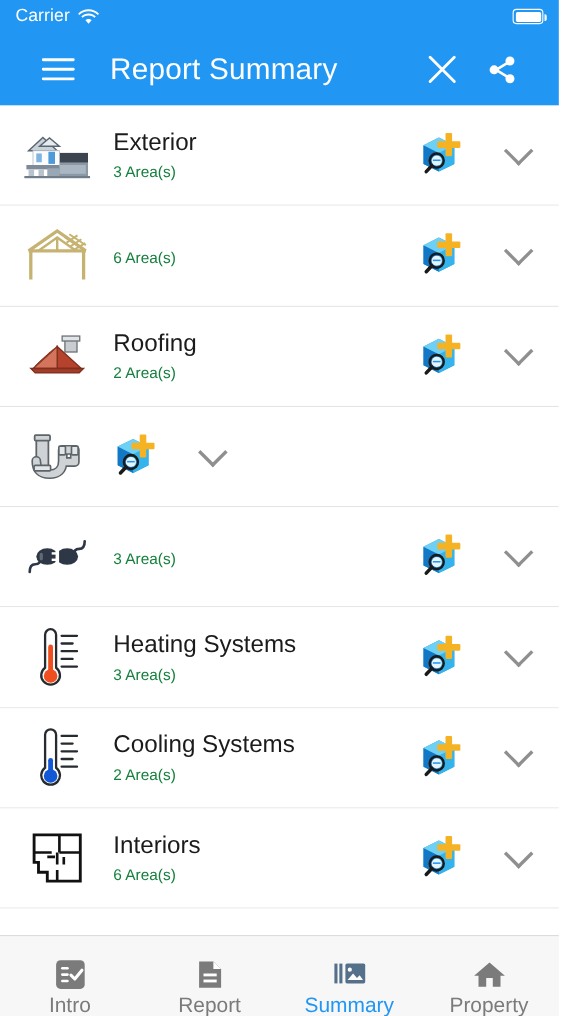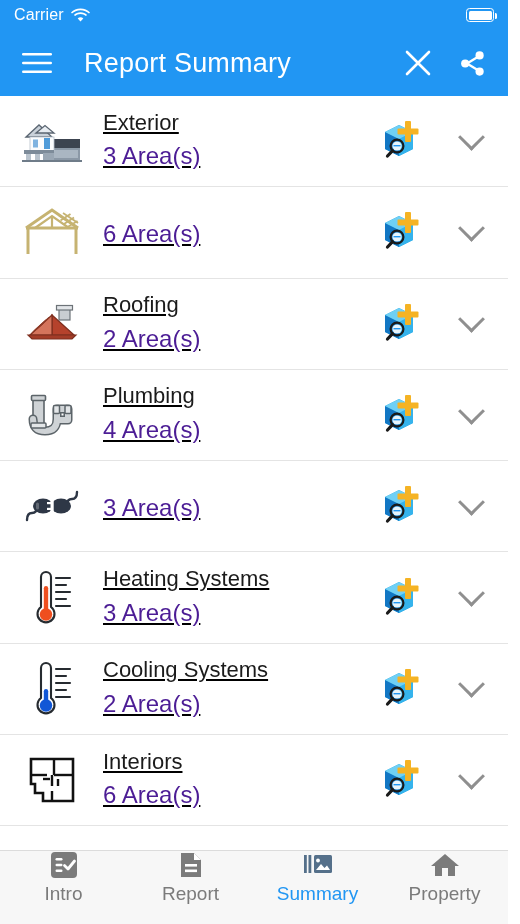--- a/index.html
+++ b/index.html
@@ -30,67 +30,67 @@
   }
   .battery::after{
     content:"";position:absolute;right:-4px;top:4px;width:2.2px;height:6px;
     background:#fff;border-radius:0 1.5px 1.5px 0;
   }
   .battery i{position:absolute;left:1.5px;top:1.5px;bottom:1.5px;right:1.5px;background:#fff;border-radius:1.5px;display:block;}
 
   
   .navbar{
     height:66px;background:#2196f3;color:#fff;
-    display:flex;align-items:center;padding:0 22px;flex:0 0 66px;
+    display:flex;align-items:center;padding:0 38px;flex:0 0 66px;
   }
   .nav-title{
     font-size:27px;font-weight:normal;margin-left:32px;letter-spacing:.2px;
     white-space:nowrap;
   }
   .nav-actions{margin-left:auto;display:flex;align-items:center;gap:28px;}
   .icon-btn{display:flex;align-items:center;justify-content:center;cursor:pointer;}
 
   
   .list{
-    flex:1 1 auto;overflow:hidden;background:#fff;position:relative;text-decoration:underline;
+    flex:1 1 auto;overflow:hidden;background:#fff;position:relative;
   }
   .row{
     height:91.3px;display:flex;align-items:center;
     border-bottom:1px solid #e4e4e4;padding:0 0 0 18px;background:#fff;
     cursor:pointer;
   }
   .row-icon{
     width:68px;min-width:68px;height:62px;
     display:flex;align-items:center;justify-content:center;
   }
   .row-text{flex:1 1 auto;padding-left:17px;min-width:0;}
   .row-title{
     font-size:22px;color:#1b1b1b;line-height:1.22;white-space:nowrap;
   }
   .row-sub{
-    font-size:24px;color:#4c1d95;line-height:1.35;margin-top:4px;
+    font-size:14px;color:#15803d;line-height:1.35;margin-top:4px;
   }
   .row-add{
     width:70px;min-width:70px;display:flex;align-items:center;justify-content:center;
     cursor:pointer;
   }
   .row-chev{
     width:74px;min-width:74px;display:flex;align-items:center;justify-content:center;
     cursor:pointer;
   }
   .chev{
     width:19px;height:19px;border-right:3px solid #8f8f8f;border-bottom:3px solid #8f8f8f;
     transform:rotate(45deg) translate(-3px,-3px);
   }
 
   
   .tabbar{
     position:absolute;bottom:0;left:0;right:0;height:74px;
     background:#f7f7f7;border-top:1px solid #dcdcdc;
-    display:flex;align-items:flex-start;
+    display:flex;align-items:flex-end;
   }
   .tab{
     flex:1 1 0;display:flex;flex-direction:column;align-items:center;
     justify-content:center;gap:5px;cursor:pointer;
   }
   .tab-label{font-size:19px;color:#7b7b7b;line-height:1;}
   .tab.active .tab-label{color:#2196f3;}
   svg{display:block;}
 </style>
 </head>
@@ -272,24 +272,20 @@
             <rect x="9" y="10" width="11" height="26" rx="1"></rect>
             <rect x="7.5" y="6.5" width="14" height="5" rx="1"></rect>
             <path d="M9 30 q0 12 12 12 q12 0 12-12 L33 20 L44 20 L44 31 L33 31" fill="none" stroke="#5c6469" stroke-width="9" stroke-linecap="round"></path>
             <path d="M9 30 q0 12 12 12 q12 0 12-12 L33 20 L44 20 L44 31 L33 31" fill="none" stroke="#cfd3d6" stroke-width="6" stroke-linecap="round"></path>
           </g>
           <rect x="29.5" y="16.5" width="6" height="8" rx="1" fill="#e3e6e8" stroke="#5c6469" stroke-width="1.5"></rect>
           <rect x="41" y="16.5" width="6" height="8" rx="1" fill="#e3e6e8" stroke="#5c6469" stroke-width="1.5"></rect>
           <rect x="7" y="34" width="15" height="5" rx="1" fill="#e3e6e8" stroke="#5c6469" stroke-width="1.5"></rect>
         </svg>
       </div>
-      <div class="row-text">
-        <div class="row-title">Plumbing</div>
-        <div class="row-sub">4 Area(s)</div>
-      </div>
       <div class="row-add">
         <svg width="48" height="48" viewBox="0 0 48 48">
           <path d="M10 15 L24 8 L38 15 L38 32 L24 39 L10 32 Z" fill="#1e9fe0"></path>
           <path d="M10 15 L24 22 L24 39 L10 32 Z" fill="#1277c4"></path>
           <path d="M24 22 L38 15 L38 32 L24 39 Z" fill="#35b3ec"></path>
           <path d="M10 15 L24 8 L38 15 L24 22 Z" fill="#6fd0f5"></path>
           <rect x="30" y="4" width="6" height="21" rx="1" fill="#f5b324"></rect>
           <rect x="22.5" y="11.5" width="21" height="6" rx="1" fill="#f5b324"></rect>
           <circle cx="22" cy="29" r="6.4" fill="none" stroke="#1a1a1a" stroke-width="2.2"></circle>
           <circle cx="22" cy="29" r="4.6" fill="#e8f4fb"></circle>

